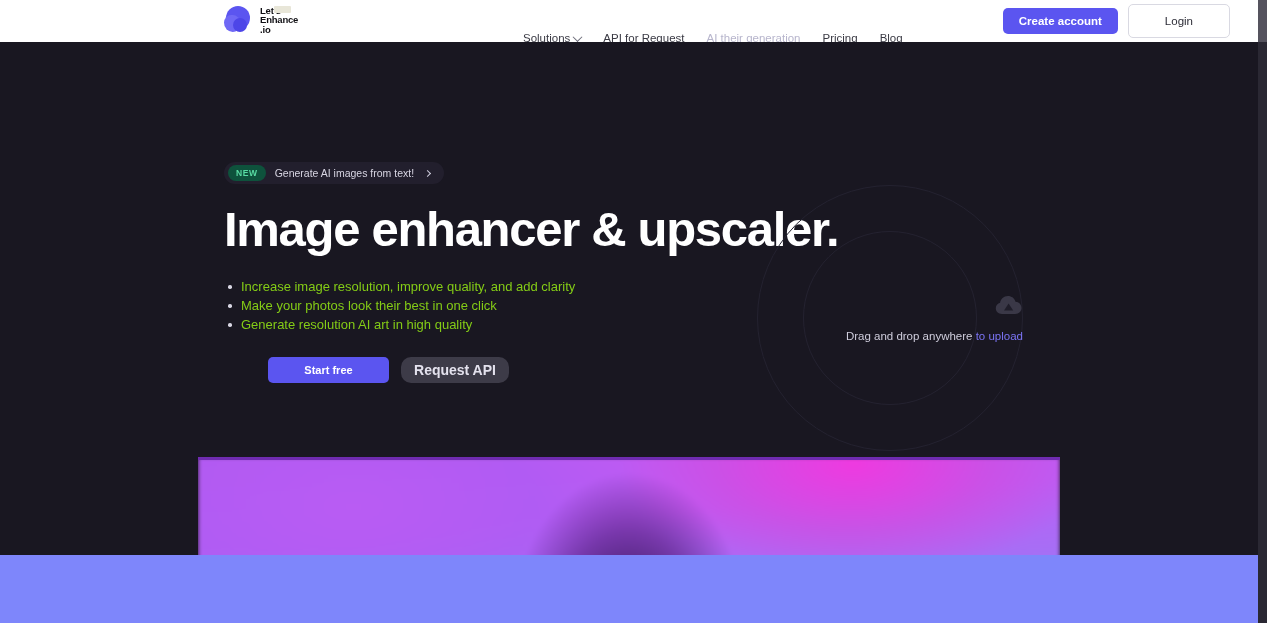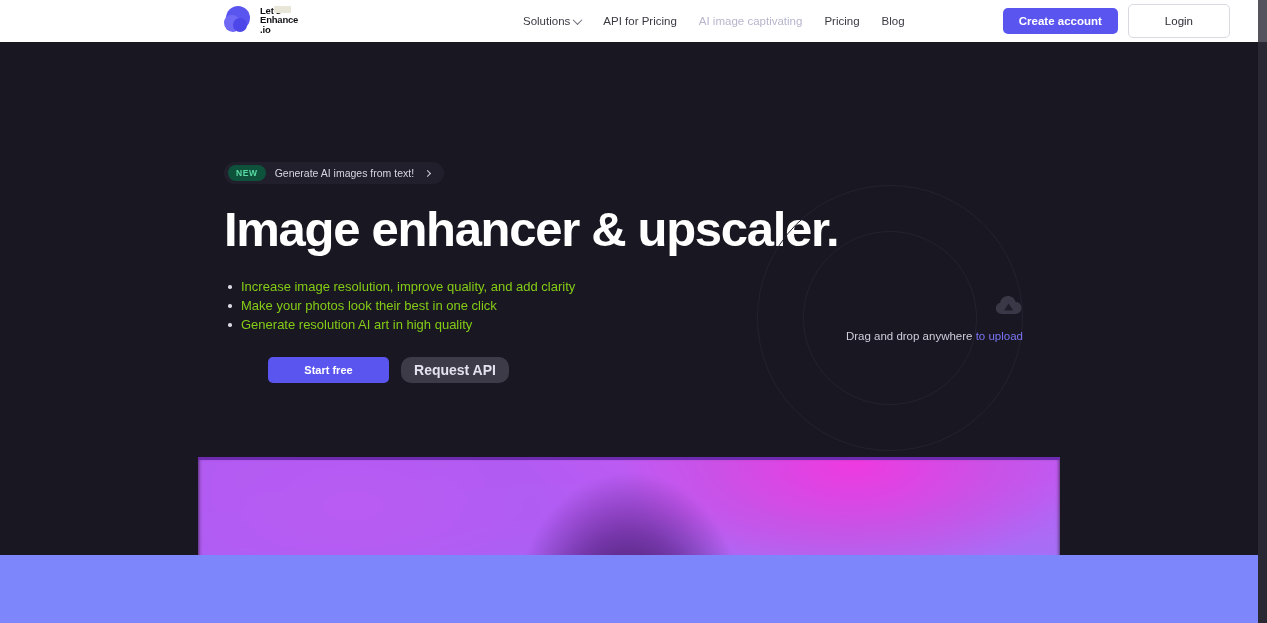--- a/index.html
+++ b/index.html
@@ -59,21 +59,21 @@
     letter-spacing:-0.2px;
   }
   .logo-text span { display:block; }
   .logo-badge {
     position:absolute; left:50px; top:1px;
     width:17px; height:7px; border-radius:1px;
     background:#e8e6d8;
   }
 
   .nav {
-    position:absolute; left:512px; top:0; height:42px;
+    position:absolute; left:512px; top:17px; height:42px;
     display:flex; align-items:center; gap:0px;
   }
   .nav a {
     font-size:11.5px; color:#3a3a44; text-decoration:none;
     padding:0 11px; display:flex; align-items:center; gap:4px;
     white-space:nowrap;
   }
   .nav a.muted { color:#b7b5cc; }
   .chev-down {
     display:inline-block; width:7px; height:7px;
@@ -223,24 +223,24 @@
         </span>
         <span class="logo-badge"></span>
       </a>
 
       <nav class="nav">
         <a href="#">
           <span>Solutions</span>
           <span class="chev-down"></span>
         </a>
         <a href="#">
-          <span>API for Pricing</span>
+          <span>API for Request</span>
         </a>
         <a href="#" class="muted">
-          <span>AI image captivating</span>
+          <span>AI their generation</span>
         </a>
         <a href="#">
           <span>Pricing</span>
         </a>
         <a href="#">
           <span>Blog</span>
         </a>
       </nav>
 
       <div class="header-actions">

